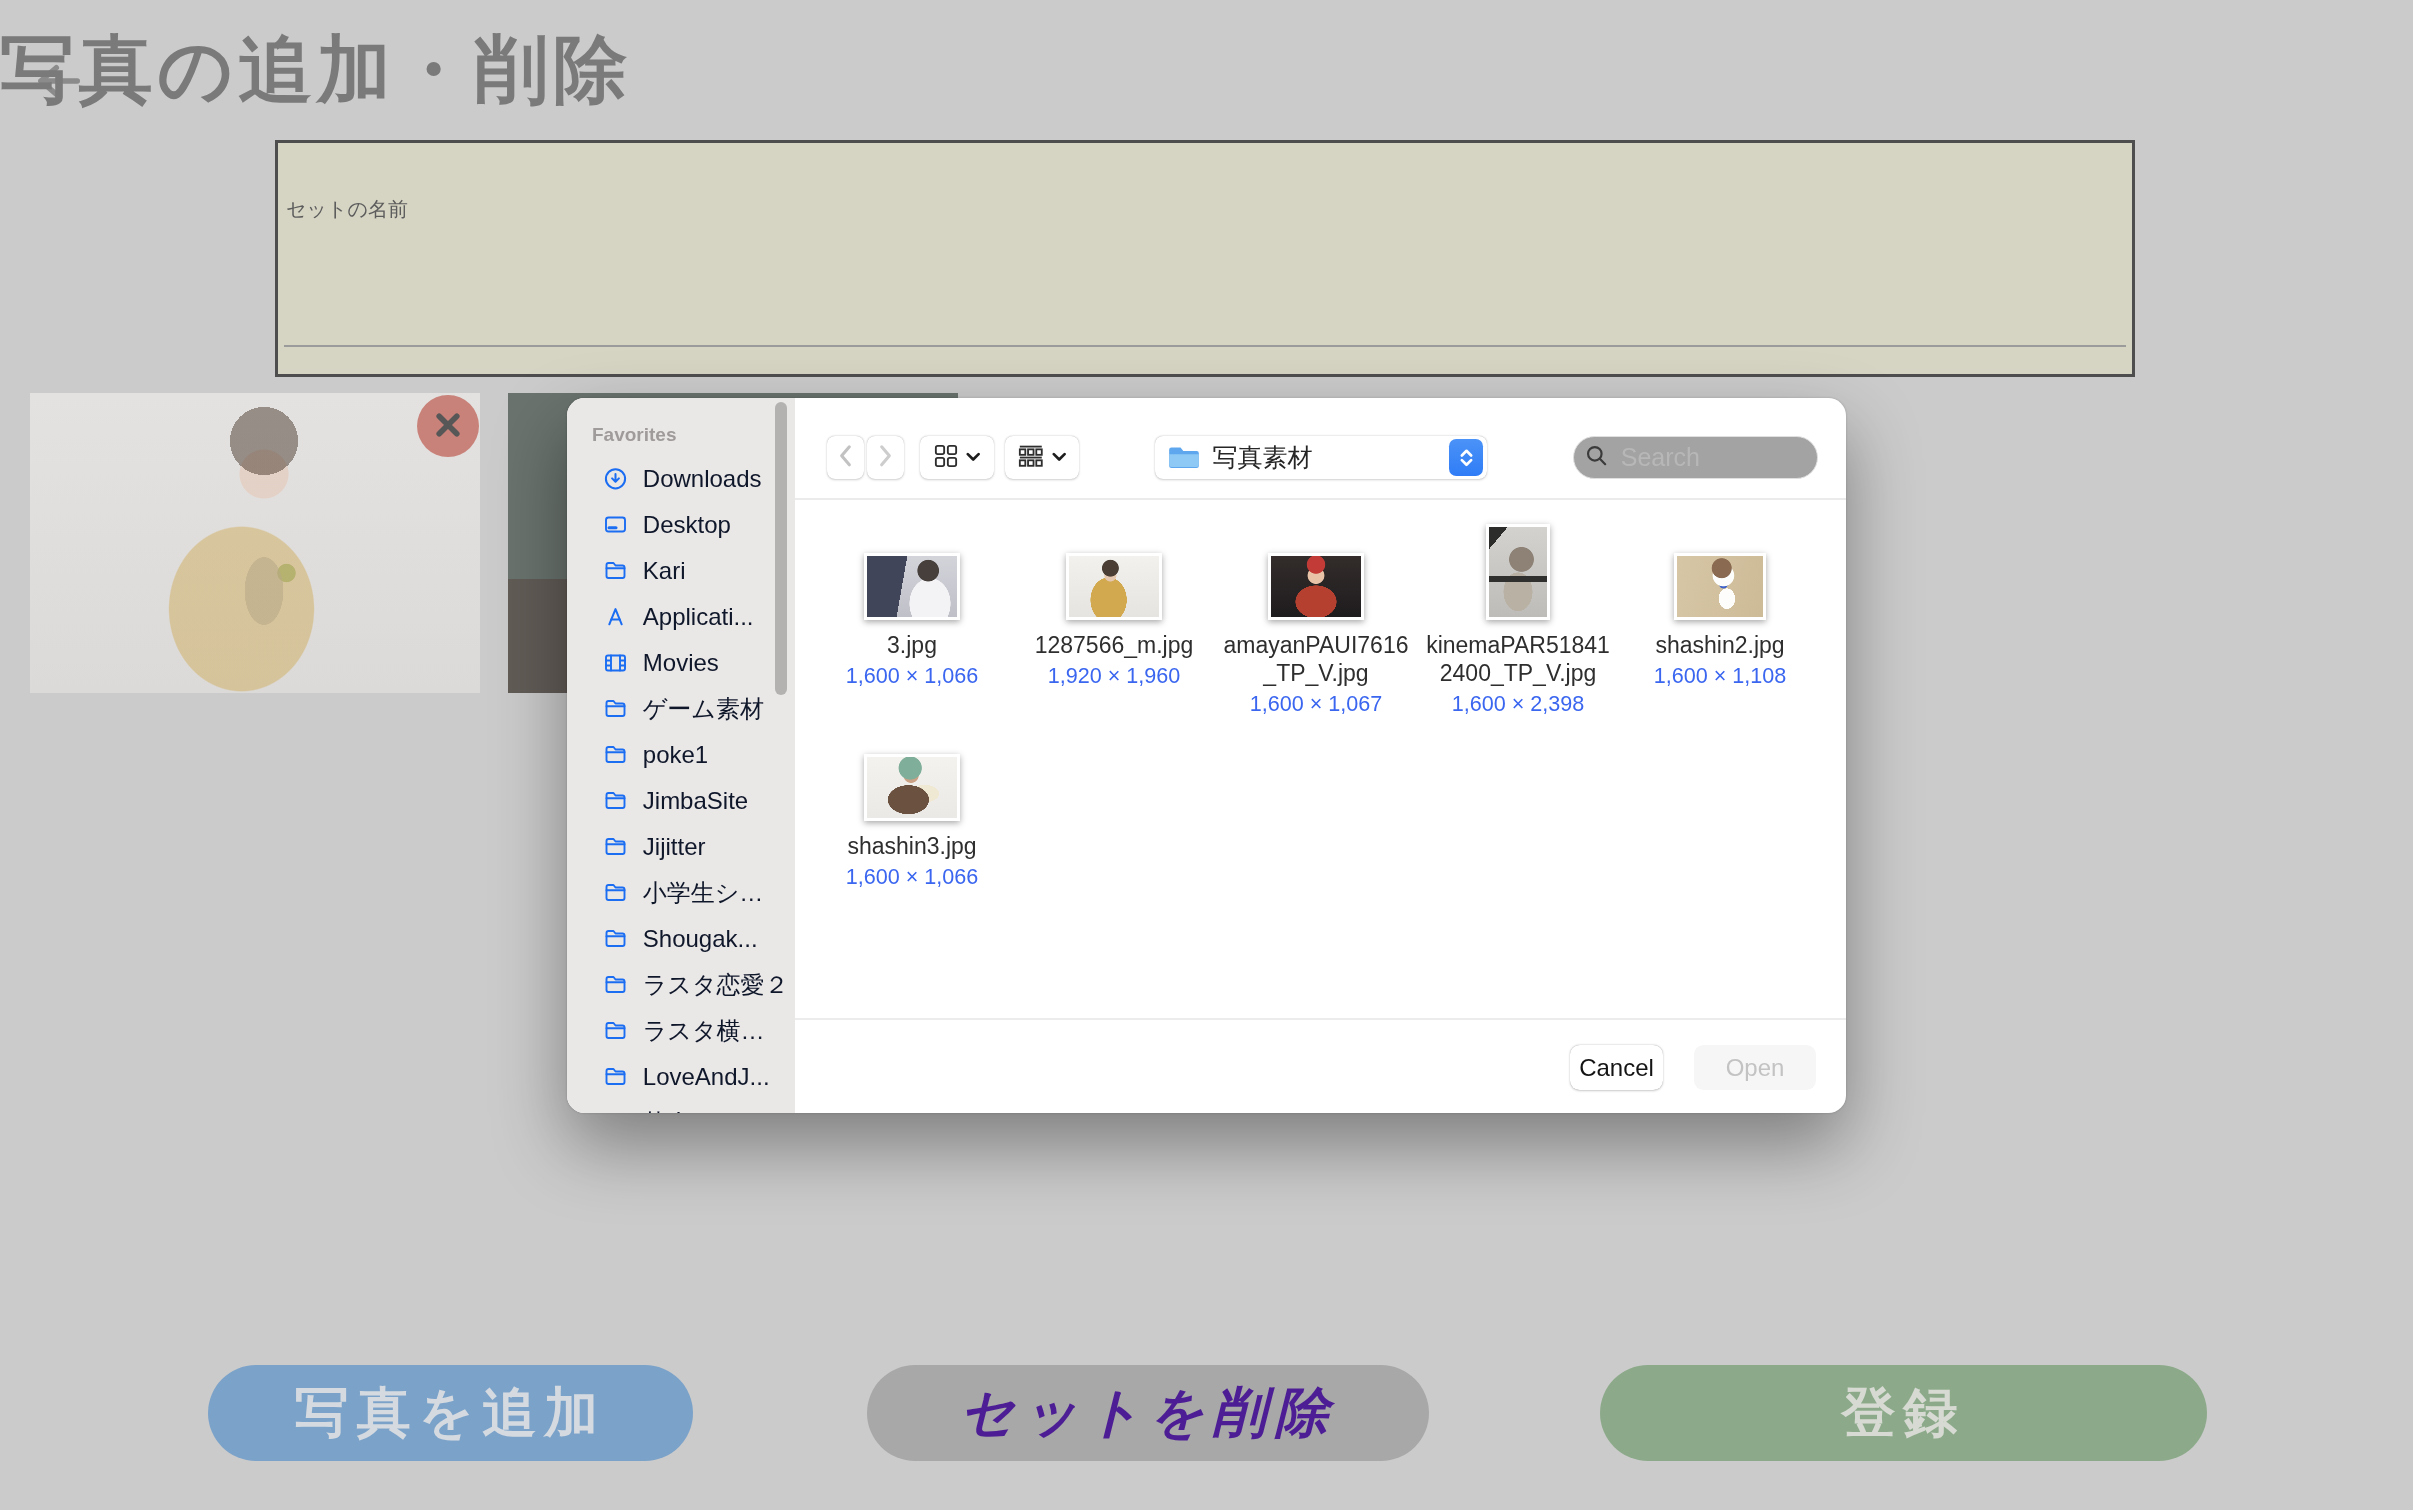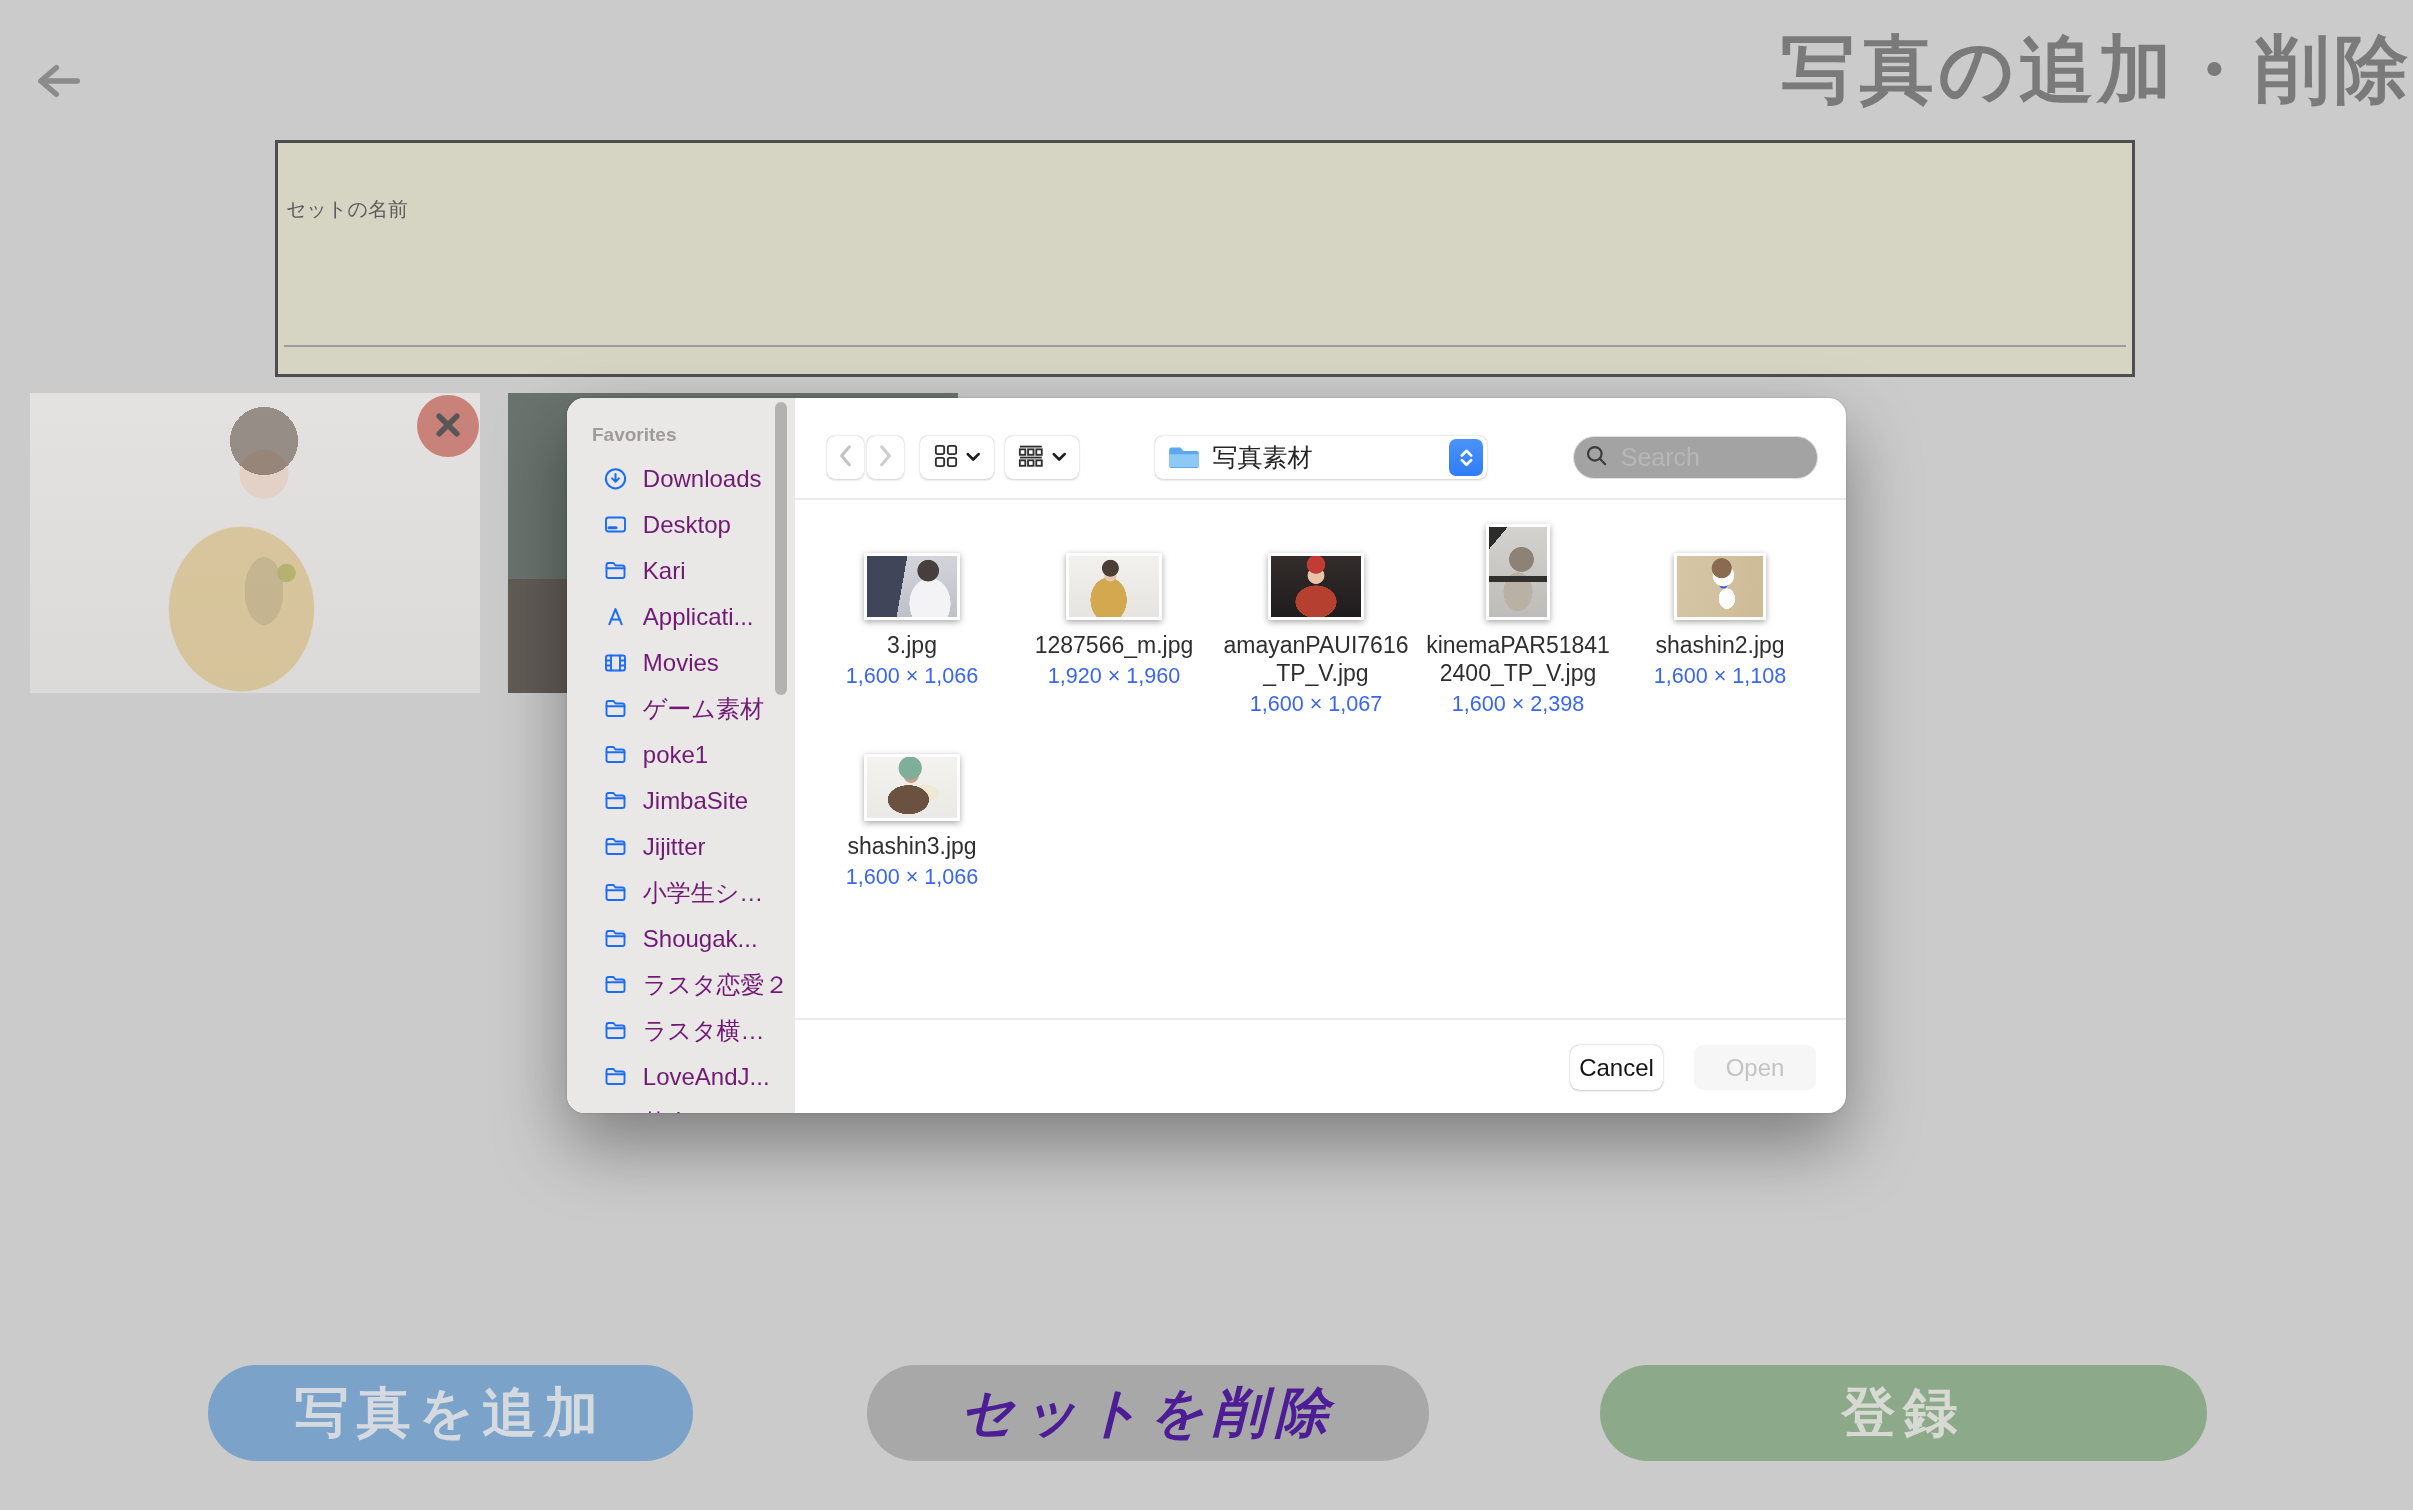--- a/index.html
+++ b/index.html
@@ -1,21 +1,21 @@
 <!DOCTYPE html>
 <html style="font-size:12.8px"><head>
 <meta charset="utf-8">
 <style>
   html,body{margin:0;padding:0;background:#9d9d9d;}
   .stage{position:relative;width:2413px;height:1511px;background:#cbcbcb;overflow:hidden;
          font-family:"Liberation Sans","DejaVu Sans",sans-serif;}
 
   
   .back-btn{position:absolute;left:32px;top:58px;width:54px;height:51px;cursor:pointer;}
-  .page-title{position:absolute;left:0;right:0;top:21px;text-align:right;
+  .page-title{position:absolute;left:0;right:0;top:21px;text-align:left;
               font-size:74px;font-weight:bold;color:#7a7a7a;letter-spacing:4.8px;}
 
   .name-field{position:absolute;left:275px;top:140px;width:1860px;height:237px;
               background:#d6d4c3;border:3.2px solid #4e4e4e;box-sizing:border-box;}
   .name-field .fl{position:absolute;left:8px;top:53px;font-size:20px;color:#5c5c5c;}
   .name-field input{position:absolute;left:0;top:67px;width:100%;text-align:center;
               background:transparent;border:none;outline:none;
               font-family:inherit;font-size:80px;font-weight:bold;color:#6c6c6c;letter-spacing:8px;}
   .name-field .ul{position:absolute;left:6.4px;right:6.4px;top:202px;height:1.6px;background:#9b9b9b;}
 
@@ -46,21 +46,21 @@
 
   
   .dialog{position:absolute;left:567px;top:398px;width:1279px;height:715px;border-radius:17.6px;
           background:#ffffff;box-shadow:0 32px 72px rgba(0,0,0,.38),0 0 2.4px rgba(0,0,0,.2);}
   .sidebar{position:absolute;left:0;top:0;width:228px;height:100%;background:#eae7e7;
            border-radius:17.6px 0 0 17.6px;overflow:hidden;}
   .sb-header{position:absolute;left:25px;top:25.6px;font-size:19px;font-weight:bold;color:#a09b9b;}
   .sb-list{position:absolute;left:0;top:58px;width:100%;}
   .side-item{height:46px;display:flex;align-items:center;padding-left:34px;cursor:pointer;}
   .side-item .si{width:29px;height:27px;display:flex;align-items:center;justify-content:center;}
-  .side-item .sl{margin-left:12.8px;font-size:24px;color:#701a75;white-space:nowrap;}
+  .side-item .sl{margin-left:12.8px;font-size:24px;color:#0f172a;white-space:nowrap;}
   .sb-scroll{position:absolute;left:208px;top:4px;width:12px;height:293px;border-radius:6.4px;background:#b4b1b1;cursor:pointer;}
 
   .main{position:absolute;left:228px;top:0;right:0;height:100%;padding-left:44px;}
 
   
   .tb-btn{position:absolute;top:38px;height:43px;background:#fff;border-radius:8px;
           box-shadow:0 0.8px 2.4px rgba(0,0,0,.18),0 0 0.8px rgba(0,0,0,.25);
           display:flex;align-items:center;justify-content:center;cursor:pointer;}
   .nav-back{left:32px;width:37px;}
   .nav-fwd{left:72px;width:37px;}

